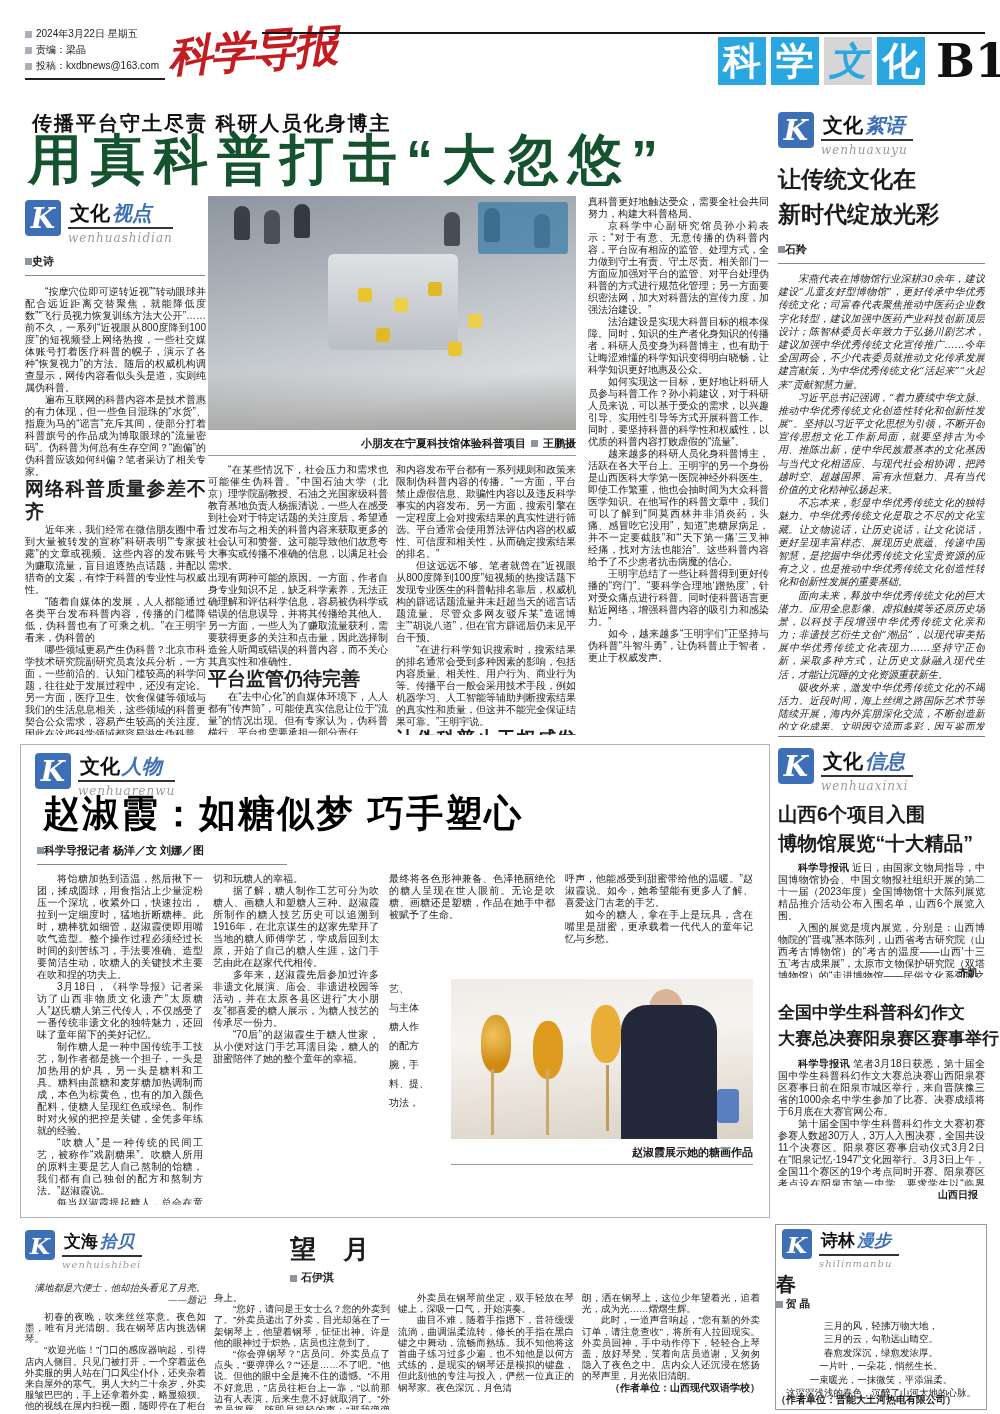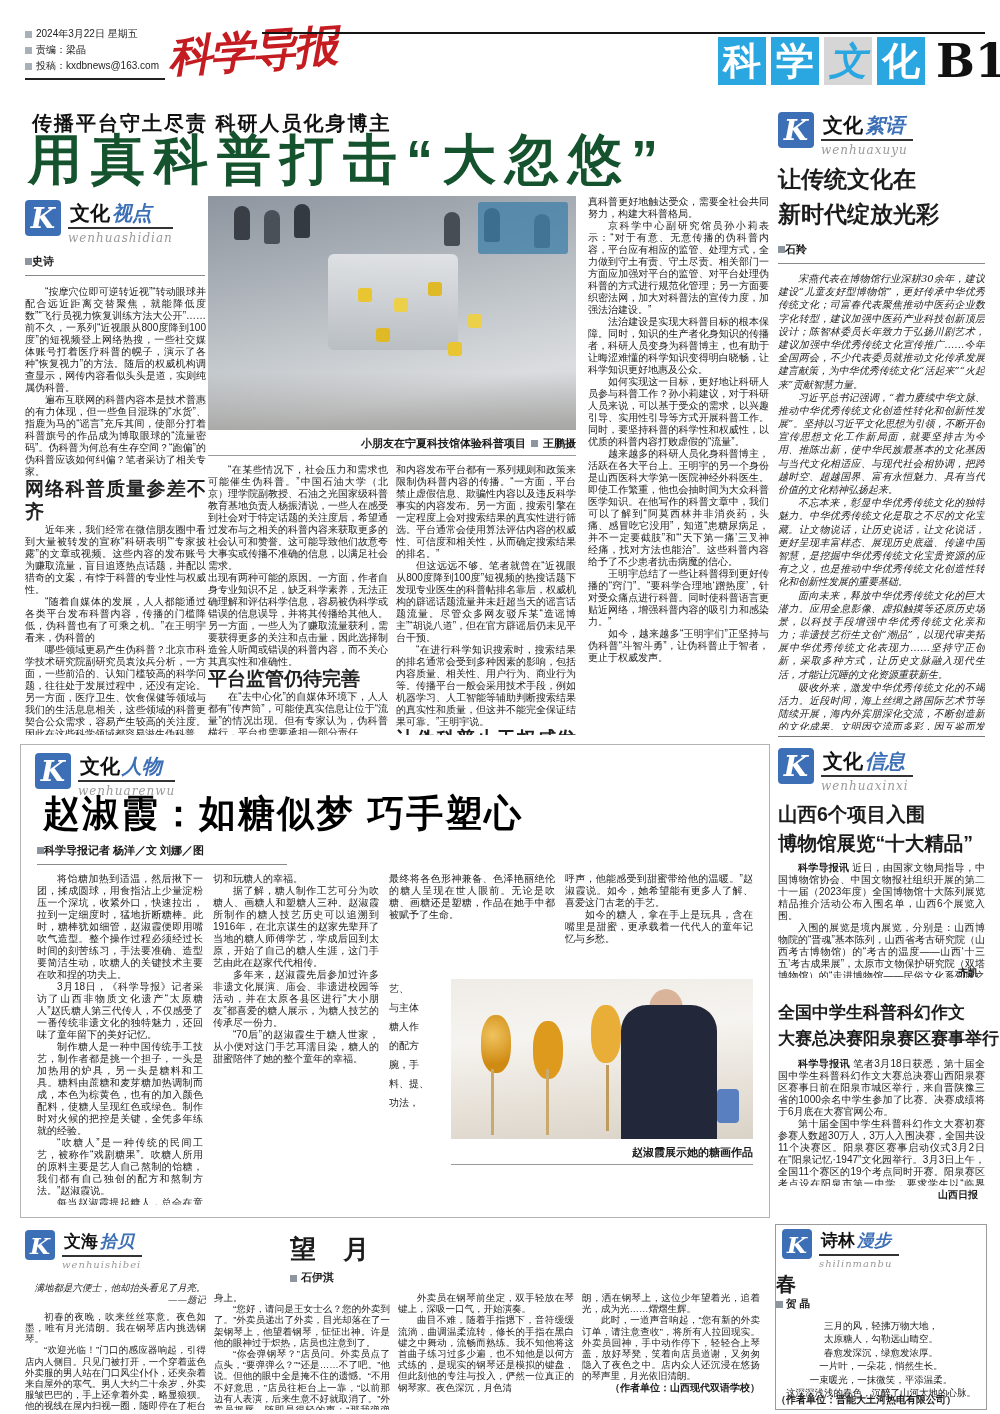--- a/index.html
+++ b/index.html
@@ -322,21 +322,21 @@
         <div class="badge-title"><span>诗林</span><span class="bt-accent">漫步</span></div>
         <div class="badge-pinyin">shilinmanbu</div>
       </div>
     </div>
     <div class="abs center" style="left:0;top:46px;width:100%;font-size:20px;font-weight:900;letter-spacing:4px;">春</div>
     <div class="abs center" style="left:0;top:72px;width:100%;font-size:10.5px;font-weight:bold;">
       <span class="sq dark" style="vertical-align:middle;margin-right:3px;"></span><span>贺 晶</span>
     </div>
     <div class="poem">
       <div>三月的风，轻拂万物大地，</div>
-      <div>太原糖人，勾勒远山晴空。</div>
+      <div>三月的云，勾勒远山晴空。</div>
       <div>春愈发深沉，绿愈发浓厚。</div>
       <div>一片叶，一朵花，悄然生长。</div>
       <div>一束暖光，一抹微笑，平添温柔。</div>
       <div>这深深浅浅的春色，沉醉了山河大地的心脉。</div>
     </div>
     <div class="abs center" style="left:0;top:168px;width:100%;font-size:10px;font-weight:bold;">（作者单位：晋能大土河热电有限公司）</div>
   </div>
 
 </div>
 

